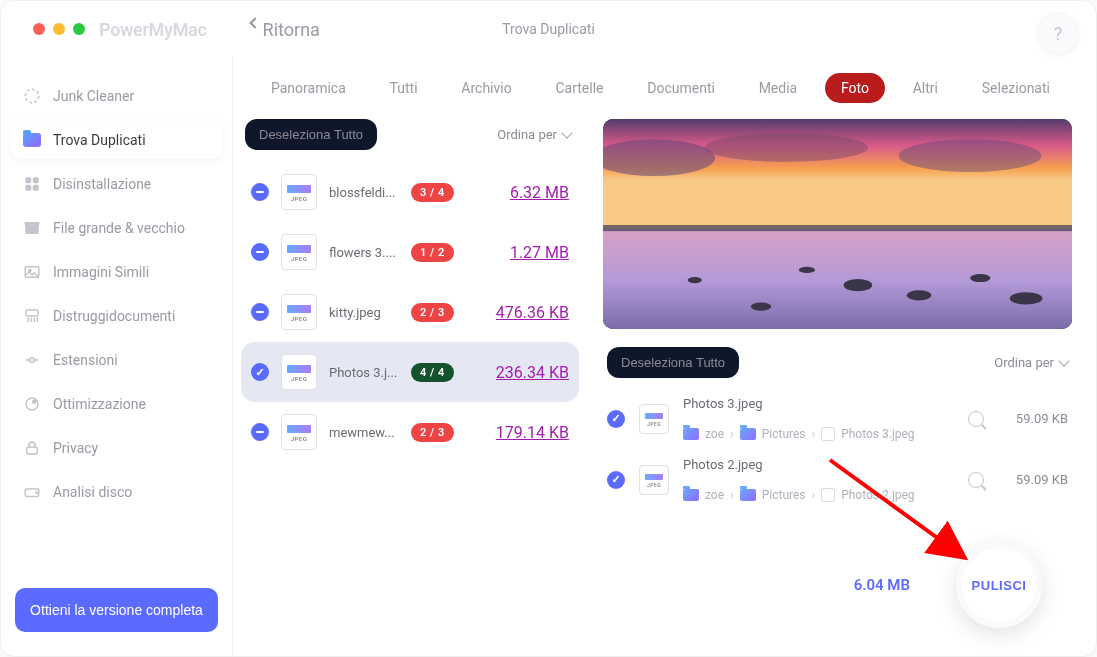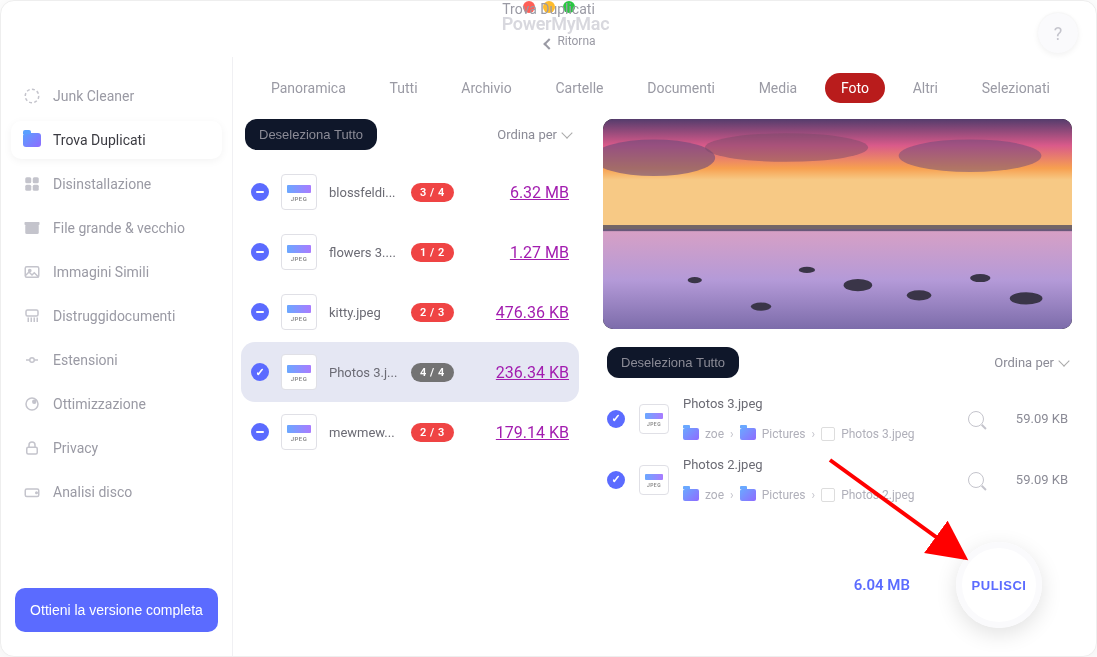--- a/index.html
+++ b/index.html
@@ -1,25 +1,25 @@
 <!DOCTYPE html>
 <html><head>
 <meta charset="utf-8">
 <style>
   * { box-sizing: border-box; margin:0; padding:0; }
   body { font-family: -apple-system, BlinkMacSystemFont, "Segoe UI", Roboto, sans-serif; background:#fff; width:1097px; height:657px; overflow:hidden; position:relative; }
   .window { width:1097px; height:657px; background:#fff; border-radius:14px; box-shadow:0 4px 30px rgba(0,0,0,0.08); display:flex; flex-direction:column; overflow:hidden; border:1px solid #eee; }
-  .titlebar { height:56px; display:flex; align-items:center; padding:0 12px; position:relative;flex-direction:column; }
+  .titlebar { height:56px; display:flex; align-items:center; padding:0 32px; position:relative; }
   .traffic { display:flex; gap:8px; }
   .traffic span { width:12px; height:12px; border-radius:50%; display:inline-block; }
   .t-red { background:#ff5f57; }
   .t-yellow { background:#febc2e; }
   .t-green { background:#28c840; }
   .logo { margin-left:14px; font-weight:600; font-size:18px; color:#d8d8de; letter-spacing:-0.3px; }
-  .back { margin-left:44px; display:flex; align-items:flex-end; color:#9a9aa4; font-size:12px; cursor:pointer; gap:4px; }
+  .back { margin-left:44px; display:flex; align-items:flex-start; color:#9a9aa4; font-size:18px; cursor:pointer; gap:4px; }
   .back .chev { width:8px; height:8px; border-left:2px solid #9a9aa4; border-bottom:2px solid #9a9aa4; transform:rotate(45deg); }
   .title-center { position:absolute; left:50%; transform:translateX(-50%); color:#9a9aa4; font-size:14px; }
   .help { position:absolute; right:18px; top:12px; width:40px; height:40px; border-radius:50%; background:#fafafc; box-shadow:0 2px 6px rgba(0,0,0,0.06),0 -1px 2px rgba(0,0,0,0.03); display:flex; align-items:center; justify-content:center; color:#c4c4cc; font-size:18px; cursor:pointer; }
   .body { flex:1; display:flex; min-height:0; }
   .sidebar { width:232px; border-right:1px solid #f0f0f3; display:flex; flex-direction:column; padding:20px 10px; }
   .side-item { display:flex; align-items:center; gap:12px; padding:10px 12px; border-radius:10px; color:#9a9aa4; font-size:14px; cursor:pointer; margin-bottom:6px; }
   .side-item.active { background:#fff; color:#3b3b42; box-shadow:0 2px 8px rgba(0,0,0,0.05); }
   .side-item.active .s-icon svg, .side-item.active .s-icon .fold { filter:none; }
   .s-icon { width:18px; height:18px; display:flex; align-items:center; justify-content:center; color:#c4c4cc; }
   .side-item.active .s-icon { color:#5b6bff; }
@@ -41,21 +41,21 @@
   .row { display:flex; align-items:center; gap:12px; padding:12px 10px; border-radius:14px; cursor:pointer; }
   .row.selected { background:#e5e7f3; }
   .row .check { width:18px; height:18px; border-radius:50%; background:#5b6bff; color:#fff; display:flex; align-items:center; justify-content:center; font-size:10px; flex-shrink:0; }
   .row .check.minus::after { content:''; width:8px; height:2px; background:#fff; border-radius:1px; }
   .row .check.ok::after { content:'✓'; font-size:11px; font-weight:bold; }
   .thumb { width:36px; height:36px; border:1px solid #e0e0e6; border-radius:4px; background:linear-gradient(#fff,#fff); position:relative; display:flex; flex-direction:column; align-items:center; justify-content:center; flex-shrink:0; }
   .thumb .bar { width:24px; height:8px; background:linear-gradient(90deg,#6aa8ff,#a97bff); border-radius:1px; margin-top:2px; }
   .thumb .lbl { font-size:6px; color:#888; letter-spacing:0.5px; margin-top:2px; font-weight:600; }
   .fname { flex:0 0 70px; color:#6b6b74; font-size:13px; overflow:hidden; text-overflow:ellipsis; white-space:nowrap; }
   .badge { background:#ef4444; color:#fff; font-size:11px; padding:3px 9px; border-radius:10px; font-weight:600; letter-spacing:0.5px; }
-  .row.selected .badge { background:#737373; }
+  .row.selected .badge { background:#14532d; }
   .fsize { margin-left:auto; color:#a21caf; font-size:16px; width:74px; text-align:right;text-decoration:underline; }
   .rightpane { flex:1; display:flex; flex-direction:column; min-width:0; }
   .preview { width:100%; height:210px; border-radius:10px; overflow:hidden; background:#000; position:relative; }
   .preview svg { width:100%; height:100%; display:block; }
   .dup-toolbar { display:flex; align-items:center; justify-content:space-between; padding:18px 4px 10px; }
   .duplist { flex:1; overflow:hidden; position:relative; }
   .dup-row { display:flex; align-items:center; gap:14px; padding:8px 4px; }
   .dup-row .check { width:18px; height:18px; border-radius:50%; background:#5b6bff; display:flex; align-items:center; justify-content:center; color:#fff; font-size:11px; font-weight:bold; }
   .dup-row .check::after { content:'✓'; }
   .dup-row .thumb { width:30px; height:30px; }

